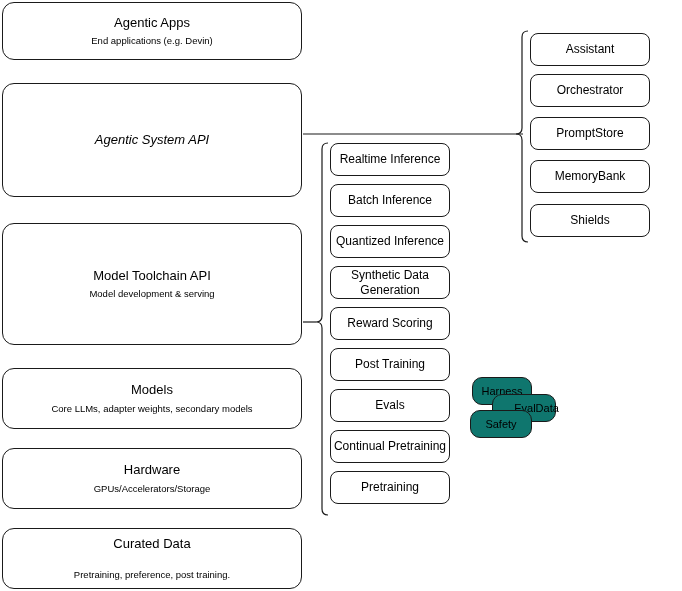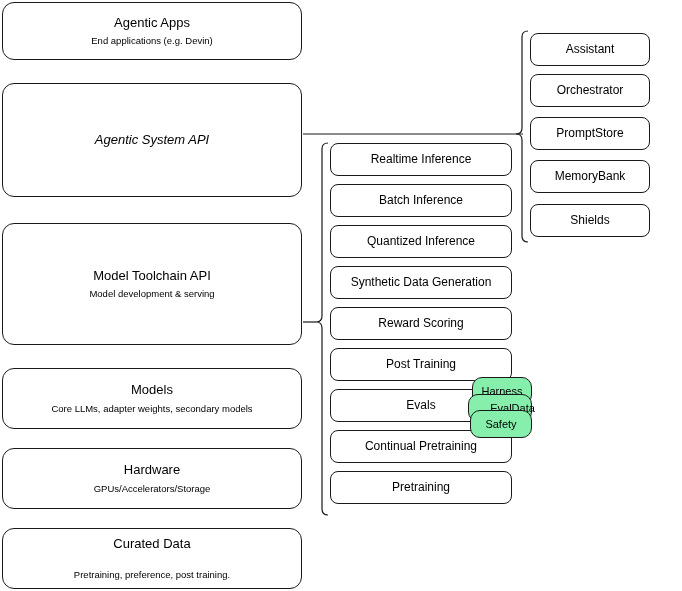--- a/index.html
+++ b/index.html
@@ -44,41 +44,41 @@
     color: #000;
   }
   .stack-sub {
     font-size: 9.5px;
     color: #000;
     margin-top: 4px;
   }
   
   .cap-box {
     left: 330px;
-    width: 182px;
+    width: 120px;
     height: 33px;
     border-radius: 8px;
     font-size: 12px;
     z-index: 2;
   }
   
   .svc-box {
     left: 530px;
     width: 120px;
     height: 33px;
     border-radius: 8px;
     font-size: 12px;
     z-index: 2;
   }
   
   .pill {
     position: absolute;
     box-sizing: border-box;
     border: 1px solid #1a1a1a;
-    background: #86efac;
+    background: #0f766e;
     border-radius: 10px;
     height: 28px;
     display: flex;
     align-items: center;
     justify-content: center;
     font-size: 11px;
     z-index: 5;
   }
   svg.lines {
     position: absolute;
@@ -160,21 +160,21 @@
   <div class="box cap-box" style="top:430px;">
     <span>Continual Pretraining</span>
   </div>
   <div class="box cap-box" style="top:471px;">
     <span>Pretraining</span>
   </div>
 
   <div class="pill" style="left:472px; top:377px; width:60px;">
     <span>Harness</span>
   </div>
-  <div class="pill" style="left:468px; top:394px; width:64px;padding-left:25px;">
+  <div class="pill" style="left:492px; top:394px; width:64px;padding-left:25px;">
     <span>EvalData</span>
   </div>
   <div class="pill" style="left:470px; top:410px; width:62px;">
     <span>Safety</span>
   </div>
 
   <div class="box svc-box" style="top:33px;">
     <span>Assistant</span>
   </div>
   <div class="box svc-box" style="top:74px;">

